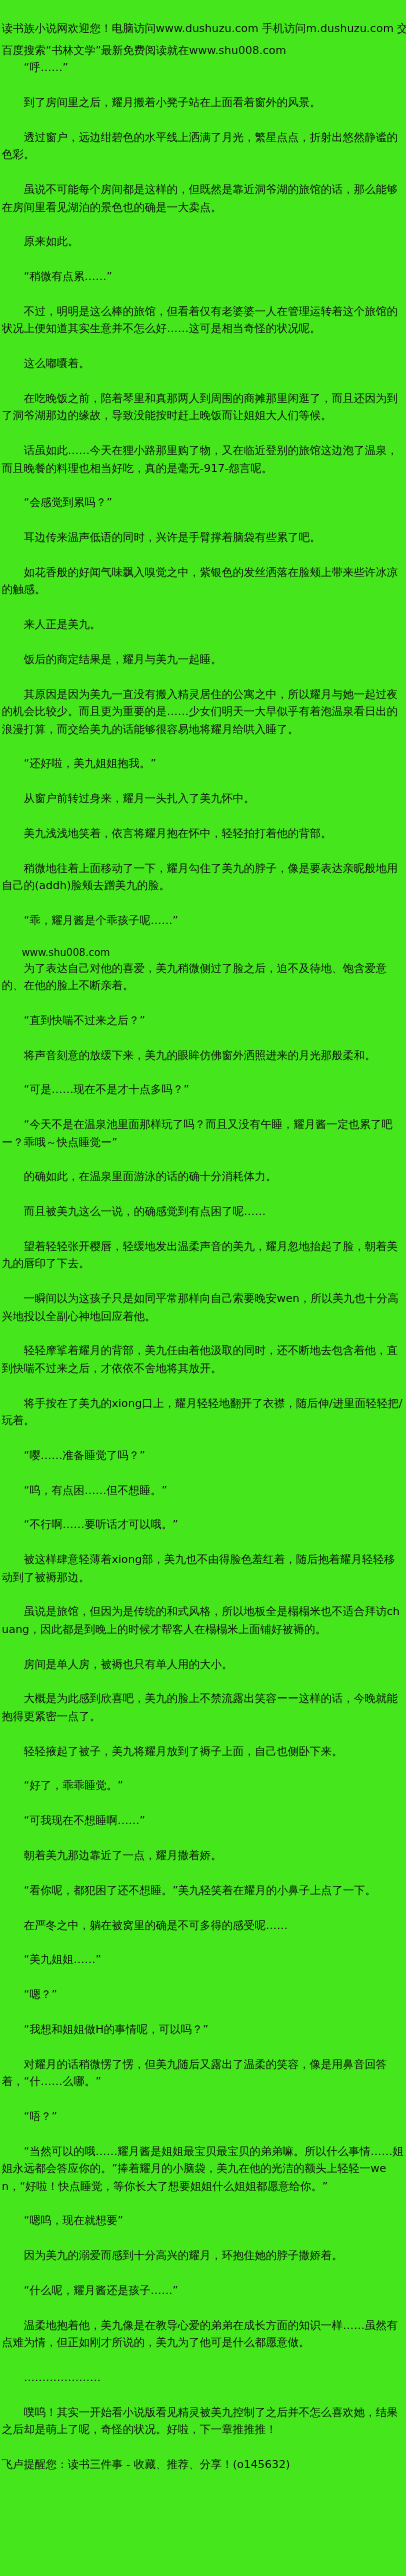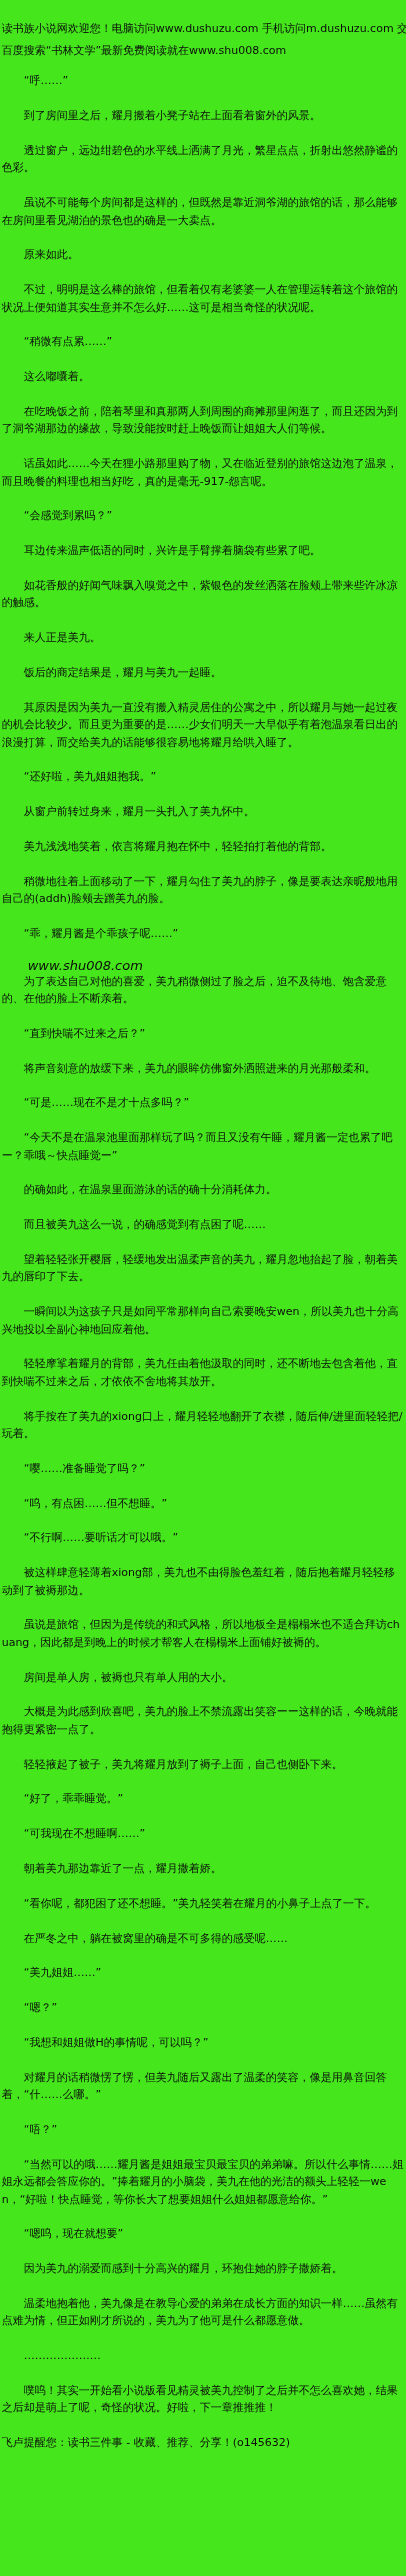--- a/index.html
+++ b/index.html
@@ -14,44 +14,43 @@
   }
   .content { padding: 20px 1.2px 0 1.7px; }
   p {
     margin: 0 0 17.4px 0;
     line-height: 17.4px;
     text-indent: 2em;
     word-break: break-all;
   }
   .noindent { text-indent: 0; }
   .header1 { margin-bottom: 4.6px; white-space: nowrap; }
-  .header2 { margin-bottom: 13px; }
+  .header2 { margin-bottom: 0; }
   .small {
-    font-size: 13px;
+    font-size: 10px;
     line-height: 12.8px;
     margin: 0;
     text-indent: 2em;
     white-space: nowrap;
-    font-style: italic;
   }
 </style>
 </head>
 <body style="background: rgb(69, 231, 28); color: rgb(12, 12, 12);">
 
 <div class="content">
   <p class="noindent header1">读书族小说网欢迎您！电脑访问www.dushuzu.com 手机访问m.dushuzu.com 交流群513781872</p>
   <p class="noindent header2">百度搜索“书林文学”最新免费阅读就在www.shu008.com</p>
 
   <p>“呼……”</p>
   <p>到了房间里之后，耀月搬着小凳子站在上面看着窗外的风景。</p>
   <p>透过窗户，远边绀碧色的水平线上洒满了月光，繁星点点，折射出悠然静谧的色彩。</p>
   <p>虽说不可能每个房间都是这样的，但既然是靠近洞爷湖的旅馆的话，那么能够在房间里看见湖泊的景色也的确是一大卖点。</p>
   <p>原来如此。</p>
+  <p>“稍微有点累……”</p>
   <p>不过，明明是这么棒的旅馆，但看着仅有老婆婆一人在管理运转着这个旅馆的状况上便知道其实生意并不怎么好……这可是相当奇怪的状况呢。</p>
-  <p>“稍微有点累……”</p>
   <p>这么嘟囔着。</p>
   <p>在吃晚饭之前，陪着琴里和真那两人到周围的商摊那里闲逛了，而且还因为到了洞爷湖那边的缘故，导致没能按时赶上晚饭而让姐姐大人们等候。</p>
   <p>话虽如此……今天在狸小路那里购了物，又在临近登别的旅馆这边泡了温泉，而且晚餐的料理也相当好吃，真的是毫无-917-怨言呢。</p>
   <p>“会感觉到累吗？”</p>
   <p>耳边传来温声低语的同时，兴许是手臂撑着脑袋有些累了吧。</p>
   <p>如花香般的好闻气味飘入嗅觉之中，紫银色的发丝洒落在脸颊上带来些许冰凉的触感。</p>
   <p>来人正是美九。</p>
   <p>饭后的商定结果是，耀月与美九一起睡。</p>
   <p>其原因是因为美九一直没有搬入精灵居住的公寓之中，所以耀月与她一起过夜的机会比较少。而且更为重要的是……少女们明天一大早似乎有着泡温泉看日出的浪漫打算，而交给美九的话能够很容易地将耀月给哄入睡了。</p>
   <p>“还好啦，美九姐姐抱我。”</p>
@@ -85,20 +84,21 @@
   <p>“看你呢，都犯困了还不想睡。”美九轻笑着在耀月的小鼻子上点了一下。</p>
   <p>在严冬之中，躺在被窝里的确是不可多得的感受呢……</p>
   <p>“美九姐姐……”</p>
   <p>“嗯？”</p>
   <p>“我想和姐姐做H的事情呢，可以吗？”</p>
   <p>对耀月的话稍微愣了愣，但美九随后又露出了温柔的笑容，像是用鼻音回答着，“什……么哪。”</p>
   <p>“唔？”</p>
   <p>“当然可以的哦……耀月酱是姐姐最宝贝最宝贝的弟弟嘛。所以什么事情……姐姐永远都会答应你的。”捧着耀月的小脑袋，美九在他的光洁的额头上轻轻一wen，“好啦！快点睡觉，等你长大了想要姐姐什么姐姐都愿意给你。”</p>
   <p>“嗯呜，现在就想要”</p>
   <p>因为美九的溺爱而感到十分高兴的耀月，环抱住她的脖子撒娇着。</p>
+  <p>“什么呢，耀月酱还是孩子……”</p>
   <p>温柔地抱着他，美九像是在教导心爱的弟弟在成长方面的知识一样……虽然有点难为情，但正如刚才所说的，美九为了他可是什么都愿意做。</p>
   <p>…………………</p>
   <p>噗呜！其实一开始看小说版看见精灵被美九控制了之后并不怎么喜欢她，结果之后却是萌上了呢，奇怪的状况。好啦，下一章推推推！</p>
 
   <p class="noindent">飞卢提醒您：读书三件事 - 收藏、推荐、分享！(o145632)</p>
 
 </div>
 
 
 </body></html>

